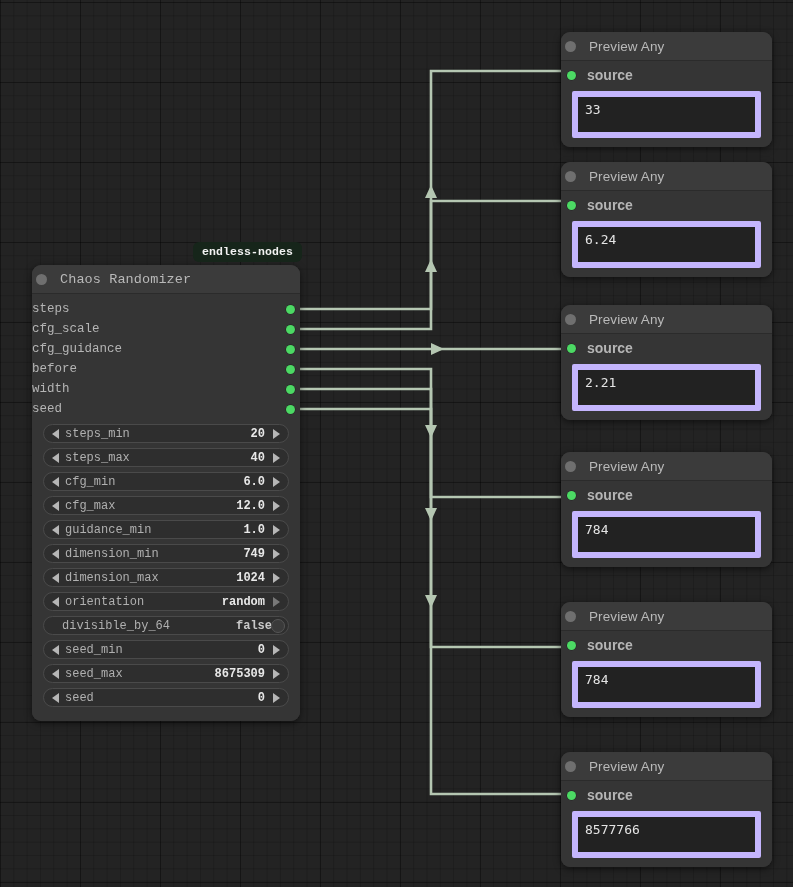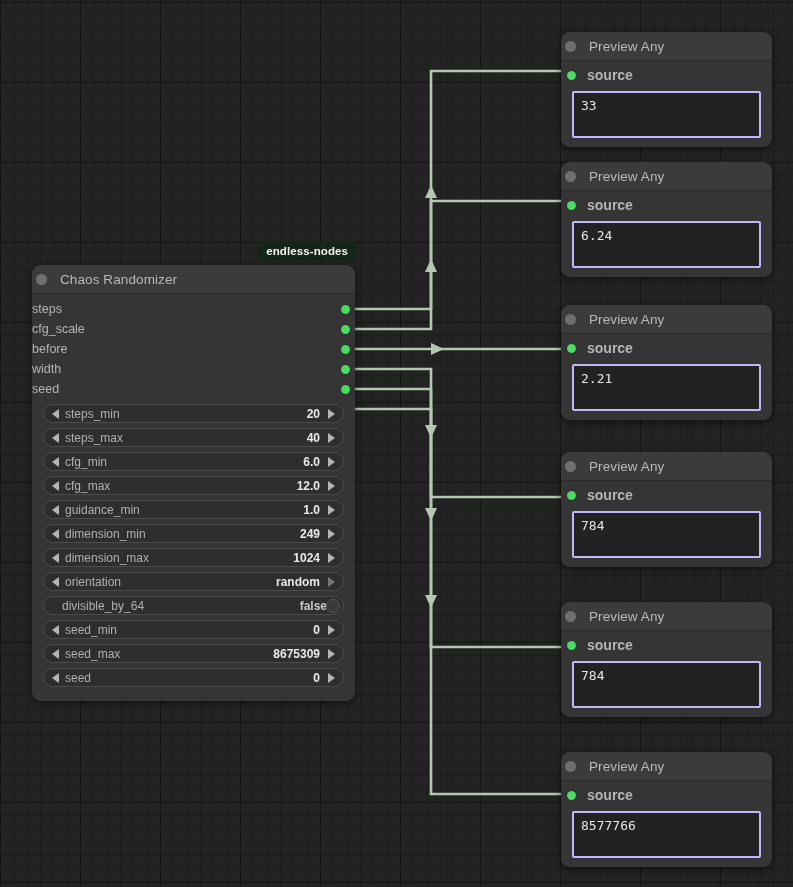--- a/index.html
+++ b/index.html
@@ -177,21 +177,21 @@
     background: #3a3a3a;
     border: 1px solid #555;
     box-sizing: border-box;
   }
 
   
   .preview-text {
     margin: 2px 11px 0 11px;
     height: 47px;
     background: #222222;
-    border: 2px solid #c4b5fd;
+    border: 6px solid #c4b5fd;
     border-radius: 2px;
     box-sizing: border-box;
     color: #e4e4e4;
     font-family: "DejaVu Sans Mono", monospace;
     font-size: 13px;
     padding: 5px 0 0 7px;
     overflow: hidden;
     white-space: pre;
   }
 </style>
@@ -218,40 +218,44 @@
     <g fill="#b5c7b2">
       <polygon points="431,185 425,198 437,198"></polygon>
       <polygon points="431,259 425,272 437,272"></polygon>
       <polygon points="444,349 431,343 431,355"></polygon>
       <polygon points="431,438 425,425 437,425"></polygon>
       <polygon points="431,521 425,508 437,508"></polygon>
       <polygon points="431,608 425,595 437,595"></polygon>
     </g>
   </svg>
 
-  <div class="node" id="chaos-node" style="left:32px; top:265px; width:323px;">
+  <div class="node" id="chaos-node" style="left:32px; top:265px; width:268px;font-family:Liberation Mono, monospace;">
 
     <div class="node-badge">endless-nodes</div>
 
     <div class="node-title">
       <span class="title-dot"></span>
       <span class="title-text">Chaos Randomizer</span>
     </div>
 
     <div class="node-body">
       <div id="chaos-outputs" style="padding-top:5px;">
           <div class="slot-out">
             <span class="slot-label">steps</span>
             <span class="slot-dot"></span>
           </div>
           <div class="slot-out">
             <span class="slot-label">cfg_scale</span>
             <span class="slot-dot"></span>
           </div>
           <div class="slot-out">
+            <span class="slot-label">cfg_guidance</span>
+            <span class="slot-dot"></span>
+          </div>
+          <div class="slot-out">
             <span class="slot-label">before</span>
             <span class="slot-dot"></span>
           </div>
           <div class="slot-out">
             <span class="slot-label">width</span>
             <span class="slot-dot"></span>
           </div>
           <div class="slot-out">
             <span class="slot-label">seed</span>
             <span class="slot-dot"></span>
@@ -284,21 +288,21 @@
           </div>
           <div class="widget">
             <span class="arrow arrow-l"></span>
             <span class="w-name">guidance_min</span>
             <span class="w-value">1.0</span>
             <span class="arrow arrow-r"></span>
           </div>
           <div class="widget">
             <span class="arrow arrow-l"></span>
             <span class="w-name">dimension_min</span>
-            <span class="w-value">249</span>
+            <span class="w-value">749</span>
             <span class="arrow arrow-r"></span>
           </div>
           <div class="widget">
             <span class="arrow arrow-l"></span>
             <span class="w-name">dimension_max</span>
             <span class="w-value">1024</span>
             <span class="arrow arrow-r"></span>
           </div>
           <div class="widget">
             <span class="arrow arrow-l"></span>

